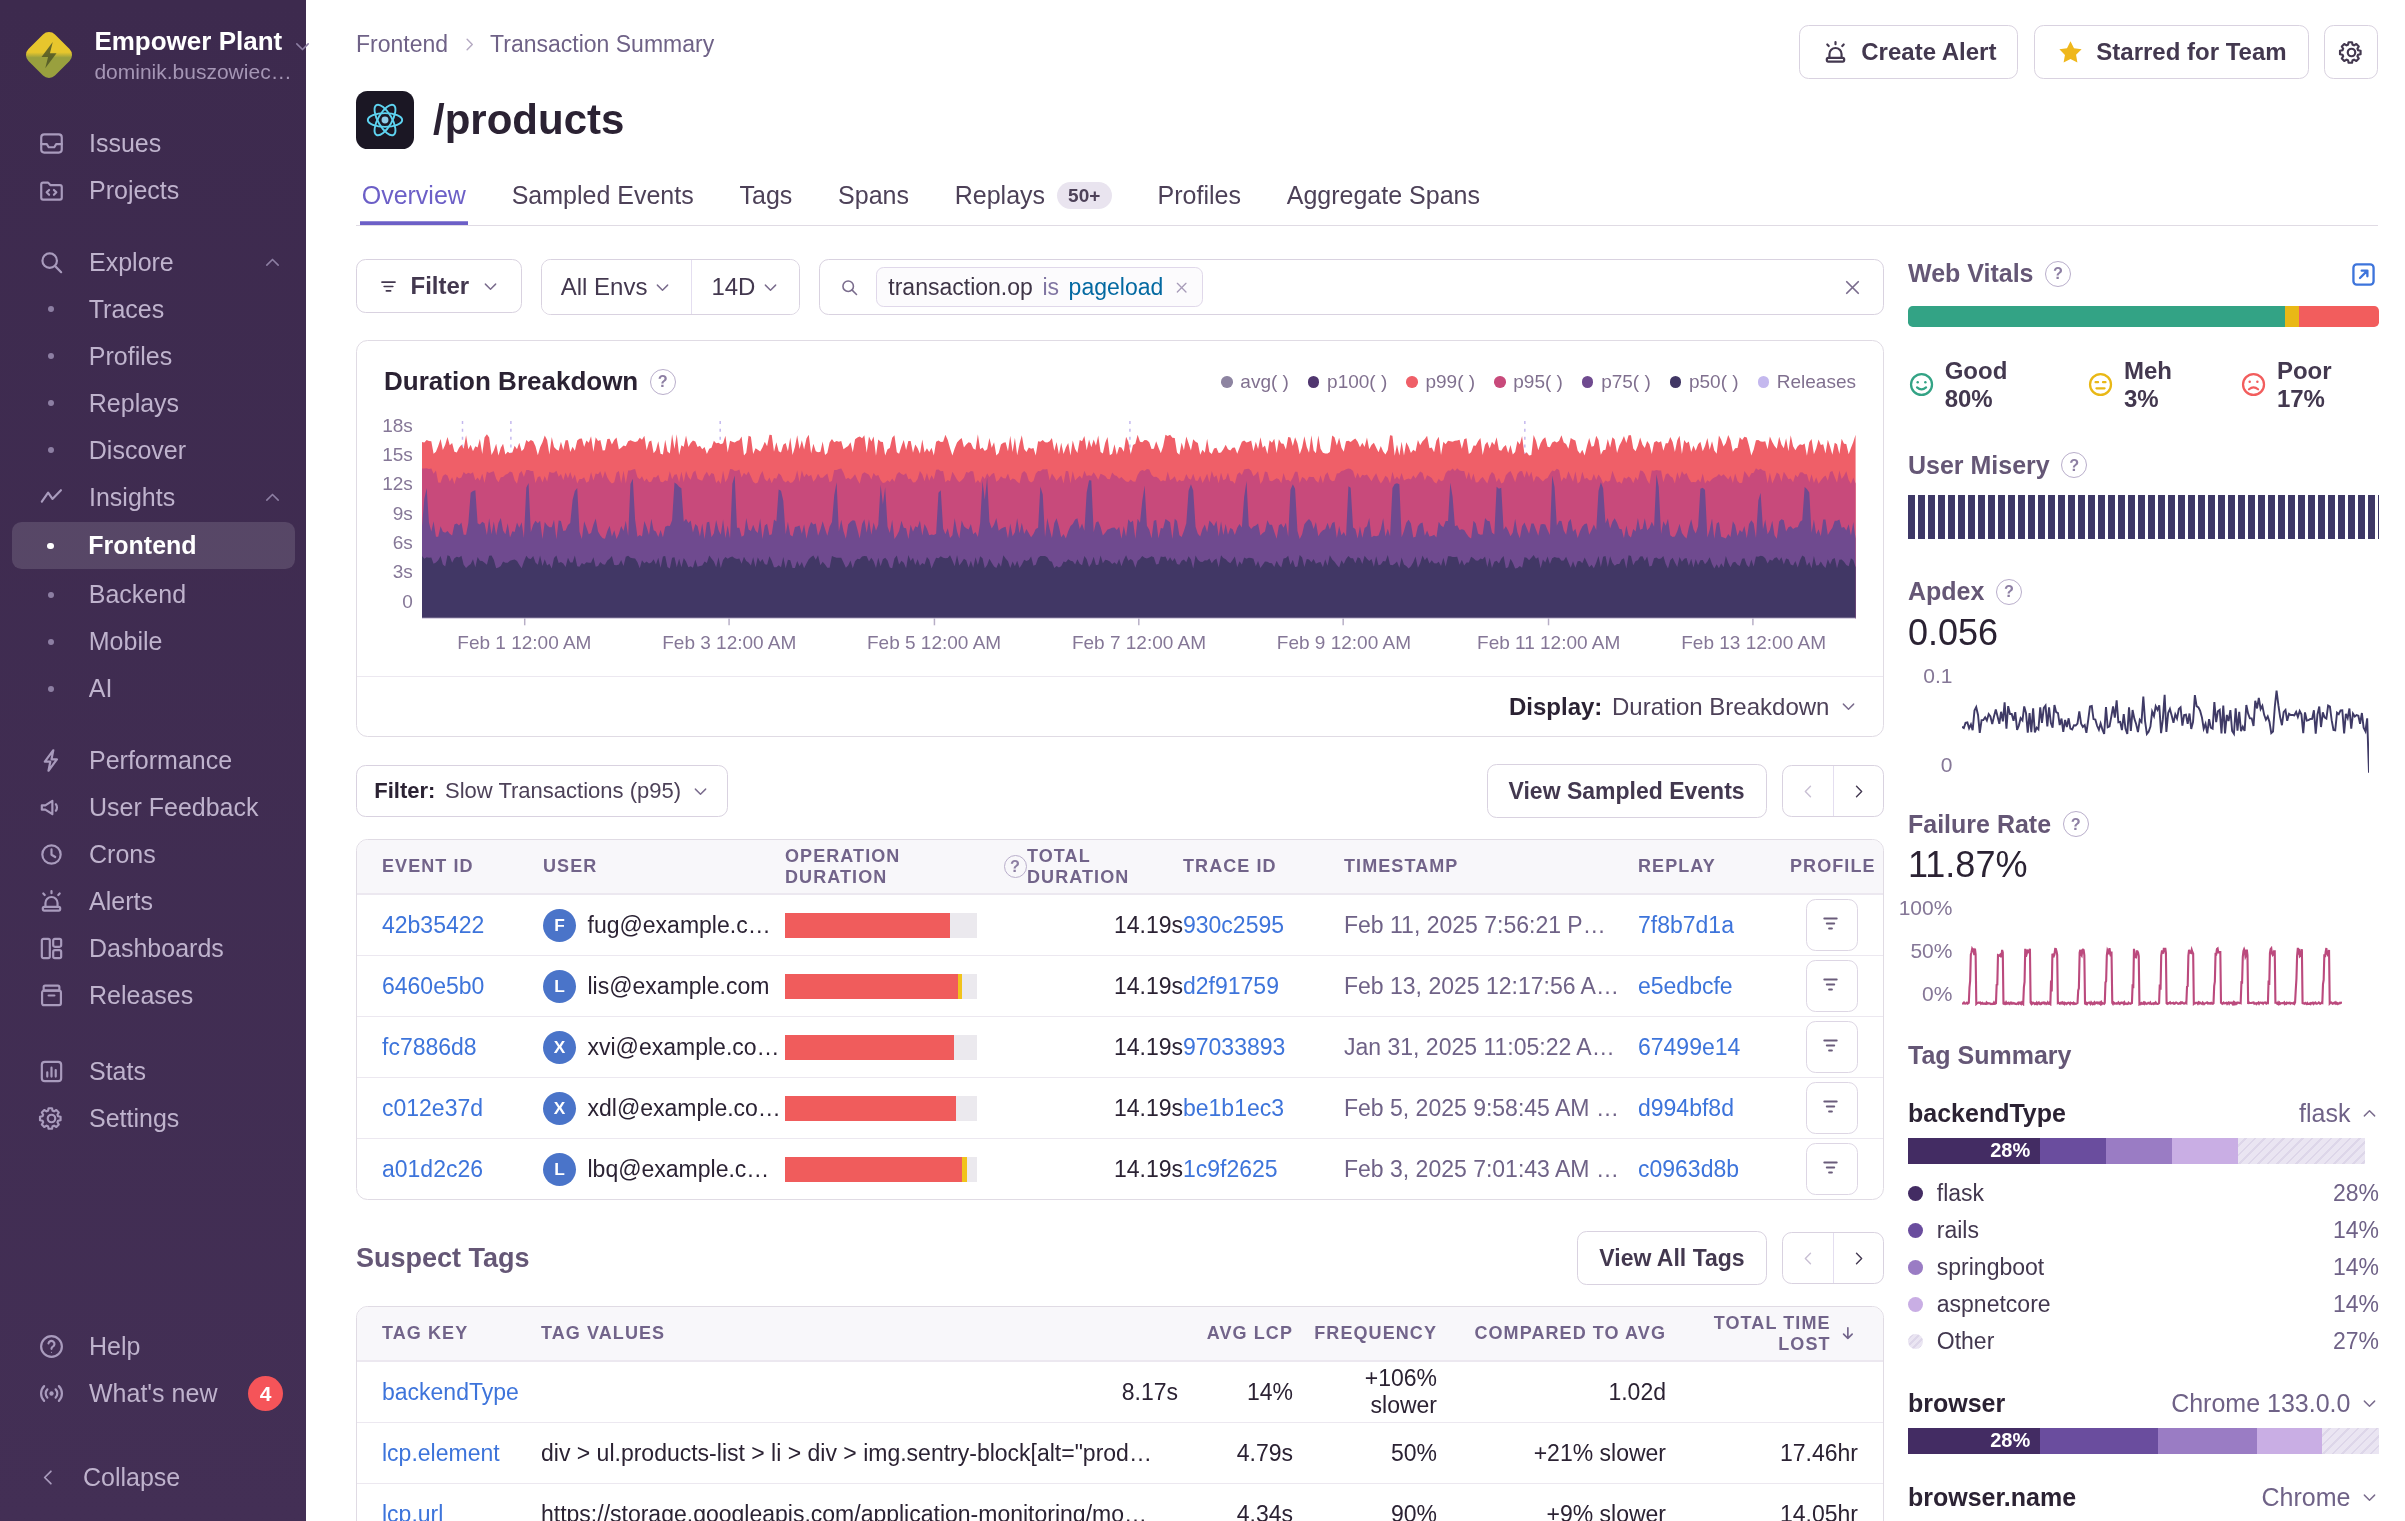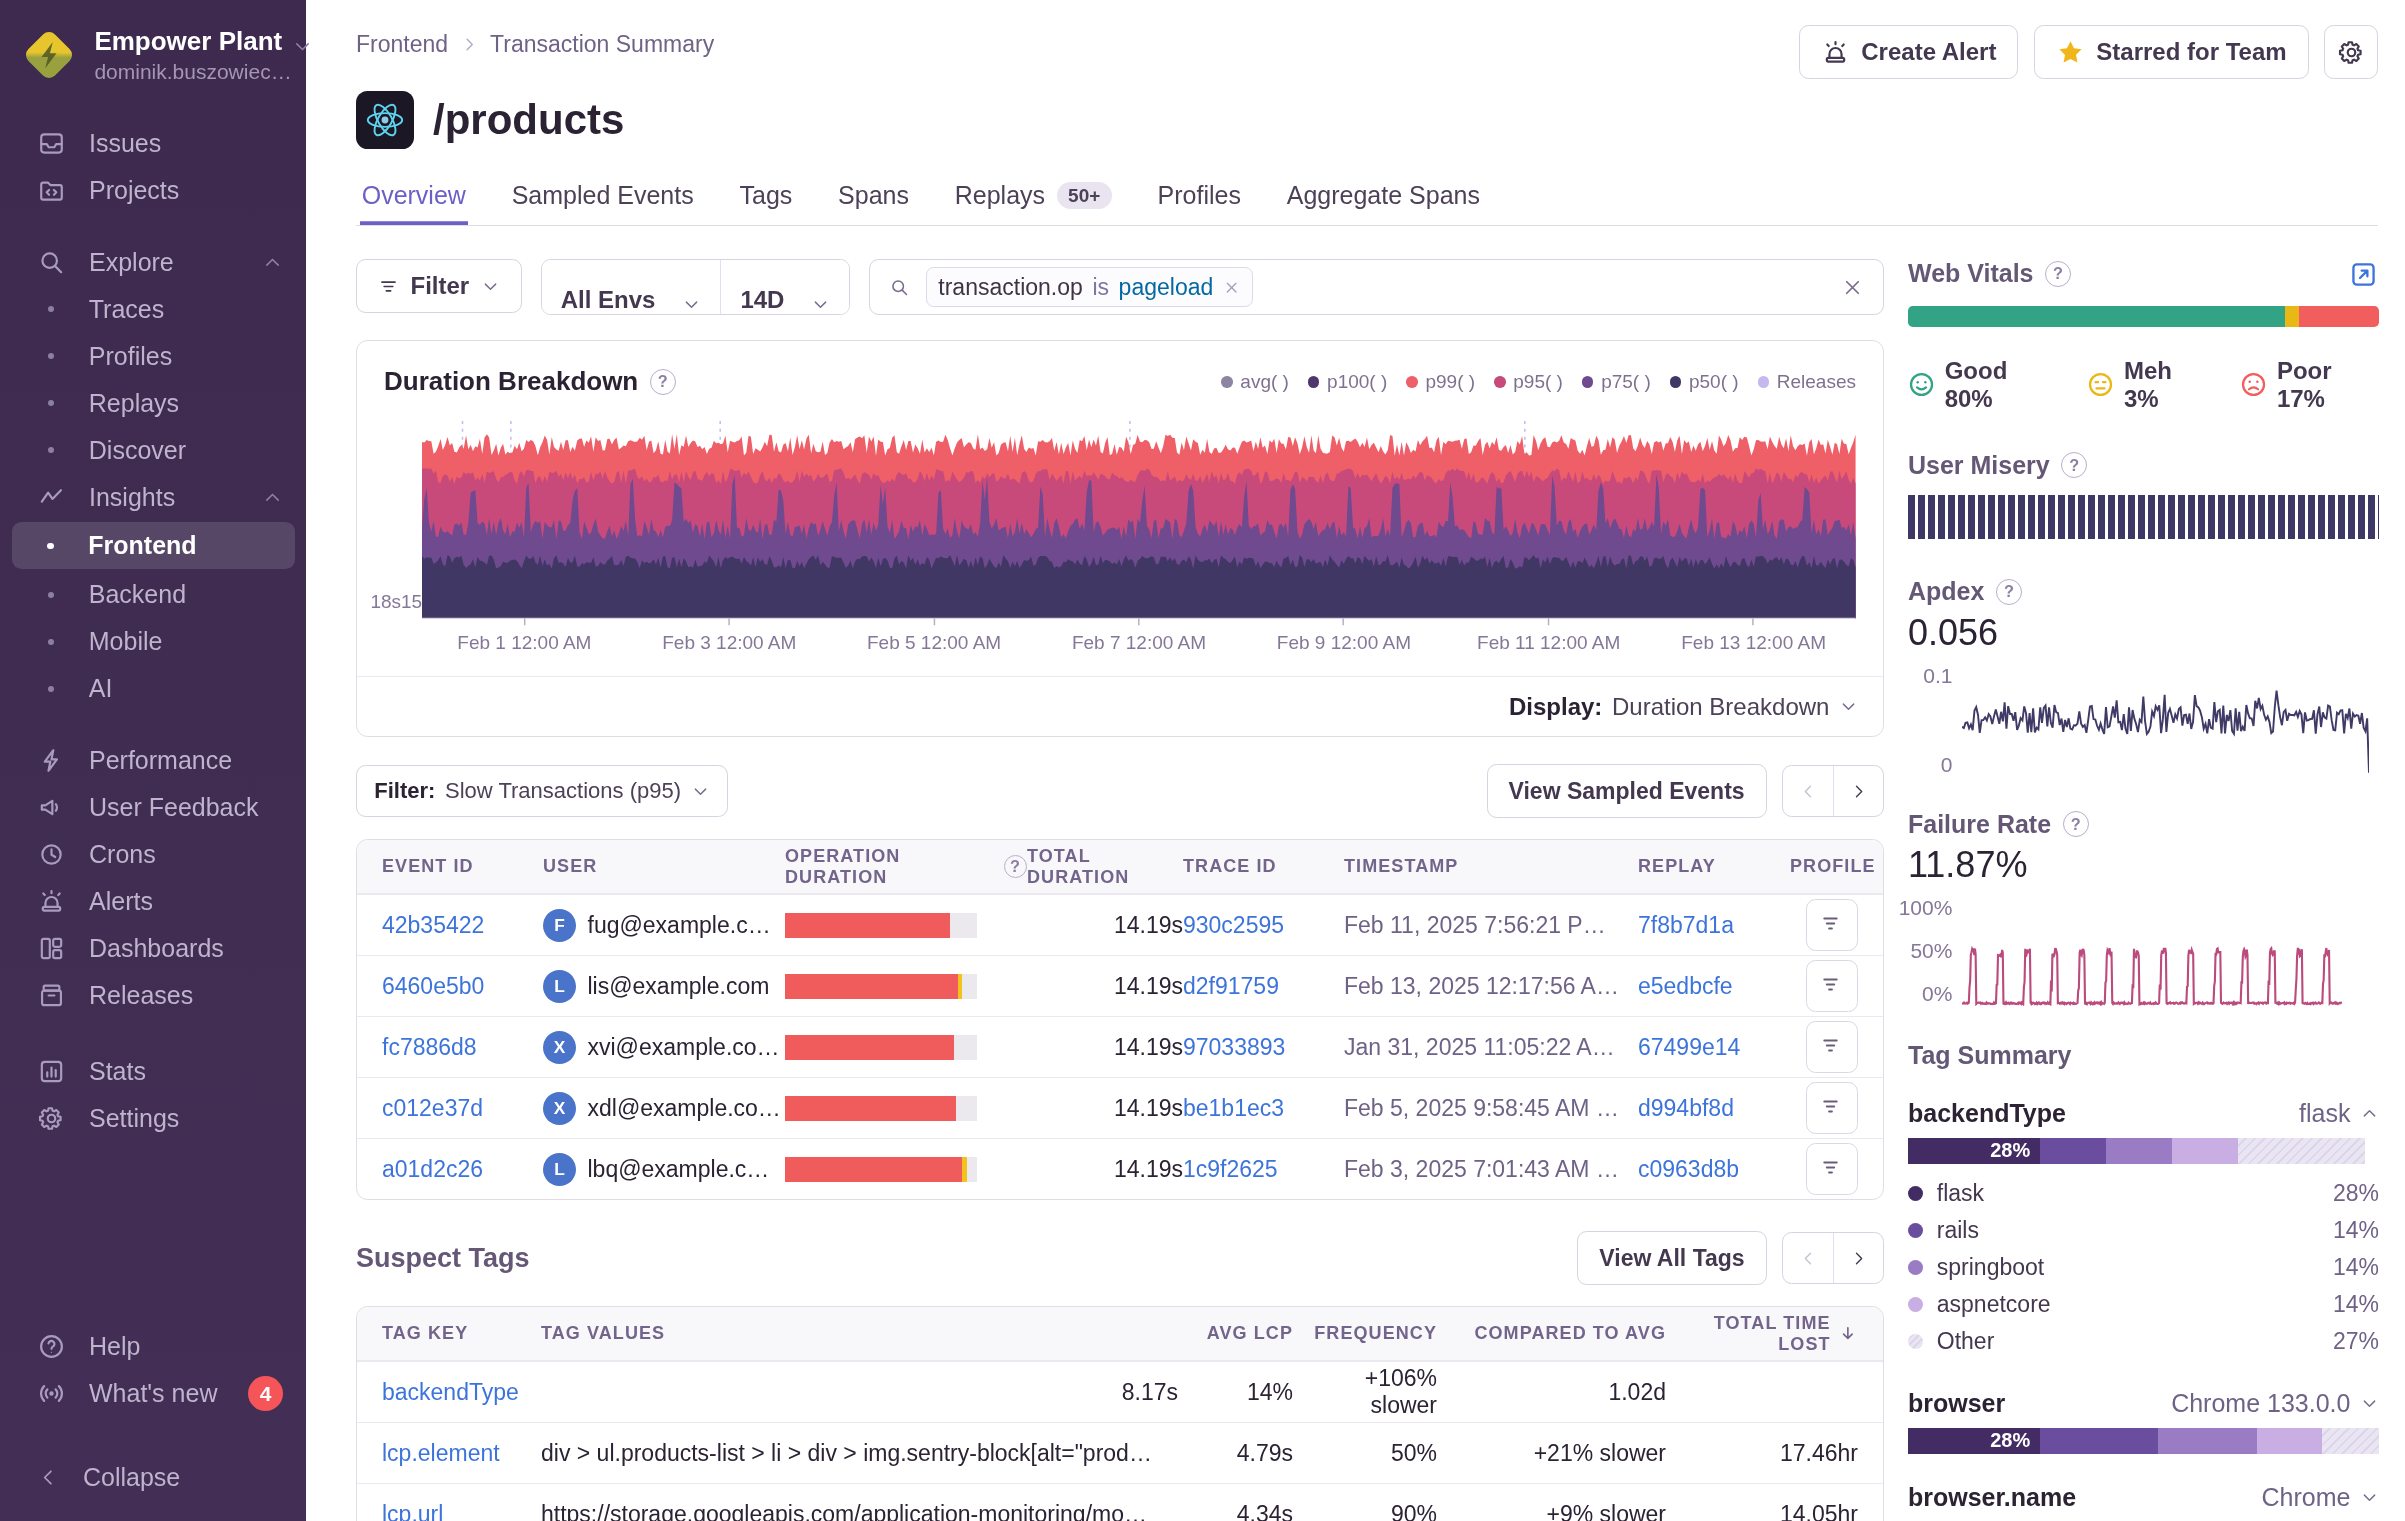--- a/index.html
+++ b/index.html
@@ -61,21 +61,21 @@
   .tab.active{color:var(--accent);box-shadow:inset 0 -3.8px 0 var(--accent)}
   .tab-badge{background:#e9e4ef;color:#4d4158;font-size:19px;font-weight:bold;border-radius:15.4px;padding:2.9px 11.5px}
 
   .cols{display:flex;gap:24px;margin-top:33px;min-height:0}
   .left-col{width:1528px;flex:none}
   .rightbar{width:471px;flex:none}
 
   
   .filter-row{display:flex;gap:19px}
   .btn-group{display:flex;align-items:stretch;border:1px solid #d9d2e0;border-radius:9.6px;overflow:hidden;height:56px}
-  .btn-group .seg{display:flex;align-items:flex-end;gap:27px;padding:0 19px;font-size:24px;font-weight:bold;color:#43384f;cursor:pointer;background:#fff}
+  .btn-group .seg{display:flex;align-items:center;gap:6px;padding:0 19px;font-size:24px;font-weight:normal;color:#43384f;cursor:pointer;background:#fff}
   .btn-group .seg + .seg{border-left:1px solid #e4def0}
   .chev{color:#7a6c8d;width:19px;height:19px}
   .chev svg{width:100%;height:100%}
   .search{flex:1;display:flex;align-items:center;gap:15.4px;border:1px solid #d9d2e0;border-radius:9.6px;height:56px;padding:0 19px;background:#fff}
   .search .ic{color:#7a6c8d}
   .token{display:flex;align-items:center;gap:9.6px;border:1px solid #e0d8ea;background:#fcfbfd;border-radius:7.7px;height:40px;padding:0 11.5px;font-size:23px}
   .tk-key{color:#3e3446}
   .tk-op{color:#8075a2}
   .tk-val{color:#0369a1}
   .token .ic{color:#a79bb8;cursor:pointer}
@@ -84,21 +84,21 @@
   
   .panel{border:1px solid var(--border);border-radius:11.5px;margin-top:25px;background:#fff}
   .panel-head{display:flex;align-items:center;justify-content:space-between;padding:25px 27px 13.4px}
   .panel-title{display:flex;align-items:center;gap:11.5px;font-size:26px;font-weight:bold;color:var(--ink)}
   .qmark{width:26px;height:26px;border:1.6px solid #b9aecb;border-radius:50%;display:inline-flex;align-items:center;justify-content:center;flex:none}
   .qmark::after{content:"?";font-size:16.3px;color:#8d7fa3;font-weight:bold}
   .legend{display:flex;gap:19px;align-items:center}
   .lg-item{display:flex;align-items:center;gap:7.7px;font-size:19px;color:#80708f;white-space:nowrap}
   .lg-dot{width:11.5px;height:11.5px;border-radius:50%;flex:none}
   .chart-flex{display:flex;padding:3.8px 27px 0 13.4px}
-  .ylabels{width:52px;height:198px;display:flex;flex-direction:row;justify-content:space-between;align-items:flex-end;
+  .ylabels{width:52px;height:198px;display:flex;flex-direction:column;justify-content:space-between;align-items:flex-end;
     padding-right:9.6px;font-size:19px;color:#857797;flex:none}
   .plot{flex:1}
   .xlabels{position:relative;height:35px;margin:5.8px 27px 9.6px 65px;font-size:19px;color:#857797}
   .xlabels span{position:absolute;transform:translateX(-50%);white-space:nowrap}
   .panel-foot{border-top:1px solid var(--border2);height:60px;display:flex;align-items:center;justify-content:flex-end;gap:9.6px;padding:0 25px}
   .pf-label{font-weight:bold;font-size:24px}
   .pf-value{font-size:24px;color:#4d4158;display:flex;align-items:center;gap:9.6px;cursor:pointer}
 
   
   .toolbar{display:flex;align-items:center;justify-content:space-between;margin-top:27px}

